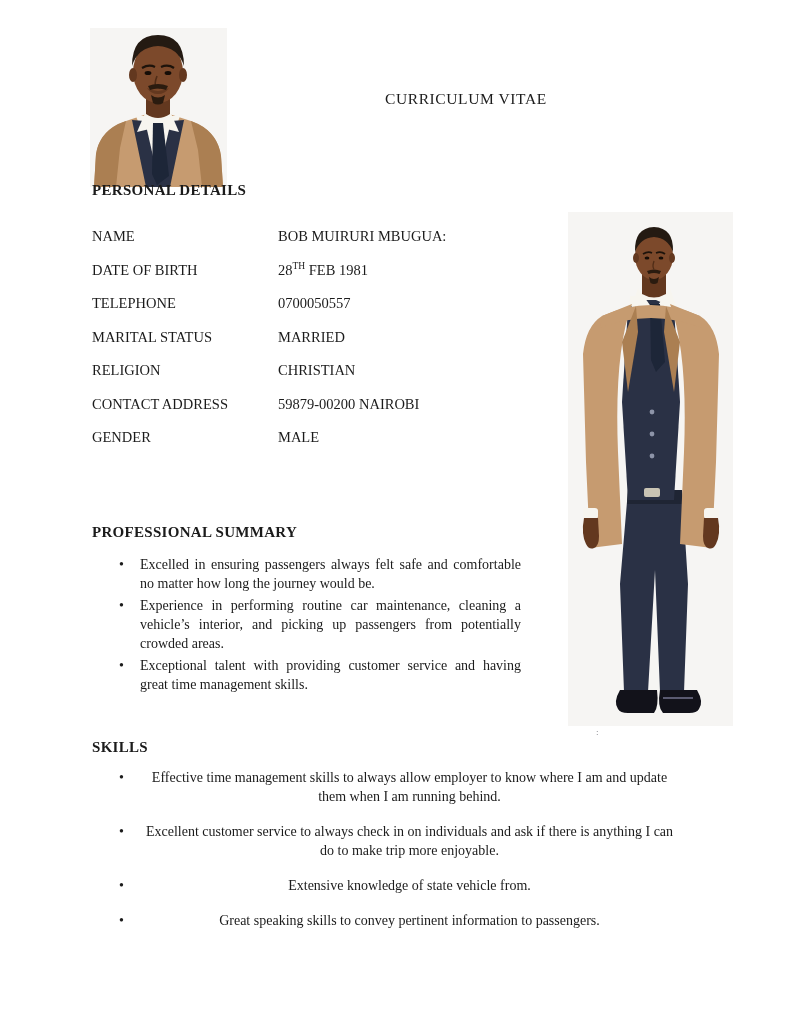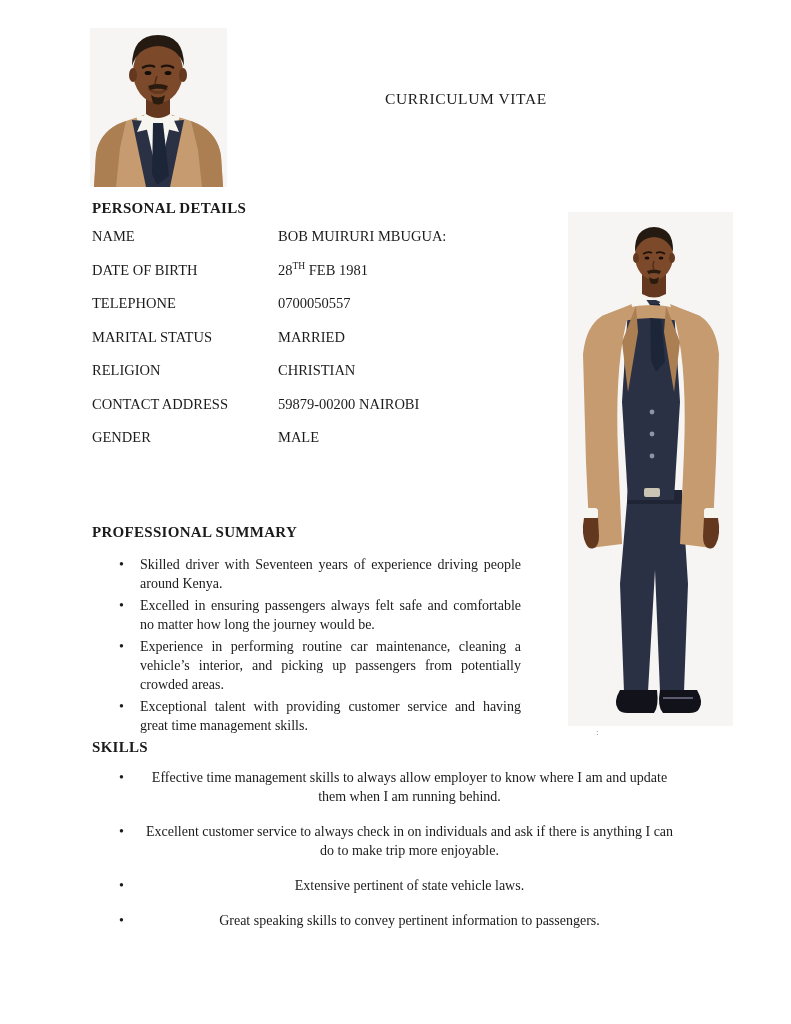--- a/index.html
+++ b/index.html
@@ -45,21 +45,21 @@
     left: 385px; top: 90px;
     font-size: 15.5px; font-weight: 400; letter-spacing: 0.6px;
     white-space: nowrap;
   }
   .section-heading {
     position: absolute;
     left: 92px;
     font-size: 15px; font-weight: 700; letter-spacing: 0.3px;
     white-space: nowrap;
   }
-  .h-personal  { top: 200px; }
+  .h-personal  { top: 182px; }
   .h-summary   { top: 524px; }
   .h-skills    { top: 739px; }
 
   .pd-rows {
     position: absolute;
     left: 92px; top: 228px;
     width: 430px;
   }
   .pd-row { height: 33.55px; font-size: 14.5px; }
   .pd-label { display: inline-block; width: 186px; vertical-align: top; }
@@ -160,31 +160,30 @@
     <div class="pd-row">
       <span class="pd-label">CONTACT ADDRESS</span><span class="pd-value">59879-00200 NAIROBI</span>
     </div>
     <div class="pd-row">
       <span class="pd-label">GENDER</span><span class="pd-value">MALE</span>
     </div>
   </div>
 
   <div class="section-heading h-summary">PROFESSIONAL SUMMARY</div>
   <ul class="bullets ps-list">
-    <li>Skilled driver with Seventeen years of experience driving people around Kenya.</li>
     <li>Excelled in ensuring passengers always felt safe and comfortable no matter how long the journey would be.</li>
     <li>Experience in performing routine car maintenance, cleaning a vehicle’s interior, and picking up passengers from potentially crowded areas.</li>
     <li>Exceptional talent with providing customer service and having great time management skills.</li>
   </ul>
 
   <div class="section-heading h-skills">SKILLS</div>
   <ul class="bullets sk-list">
     <li>Effective time management skills to always allow employer to know where I am and update them when I am running behind.</li>
     <li>Excellent customer service to always check in on individuals and ask if there is anything I can do to make trip more enjoyable.</li>
-    <li>Extensive pertinent of state vehicle laws.</li>
+    <li>Extensive knowledge of state vehicle from.</li>
     <li>Great speaking skills to convey pertinent information to passengers.</li>
   </ul>
 
   <div class="fullbody">
     <svg viewBox="0 0 165 514" aria-hidden="true">
       <rect class="ph-bg" x="0" y="0" width="165" height="514"></rect>
 
       <path class="ph-suit" d="M60,278 L114,278 L120,372 L116,480 L92,480 L87,358 L80,480 L56,480 L52,372 Z"></path>
       <path d="M60,278 L114,278 L115,292 L59,292 Z" fill="#1f2534"></path>
 

